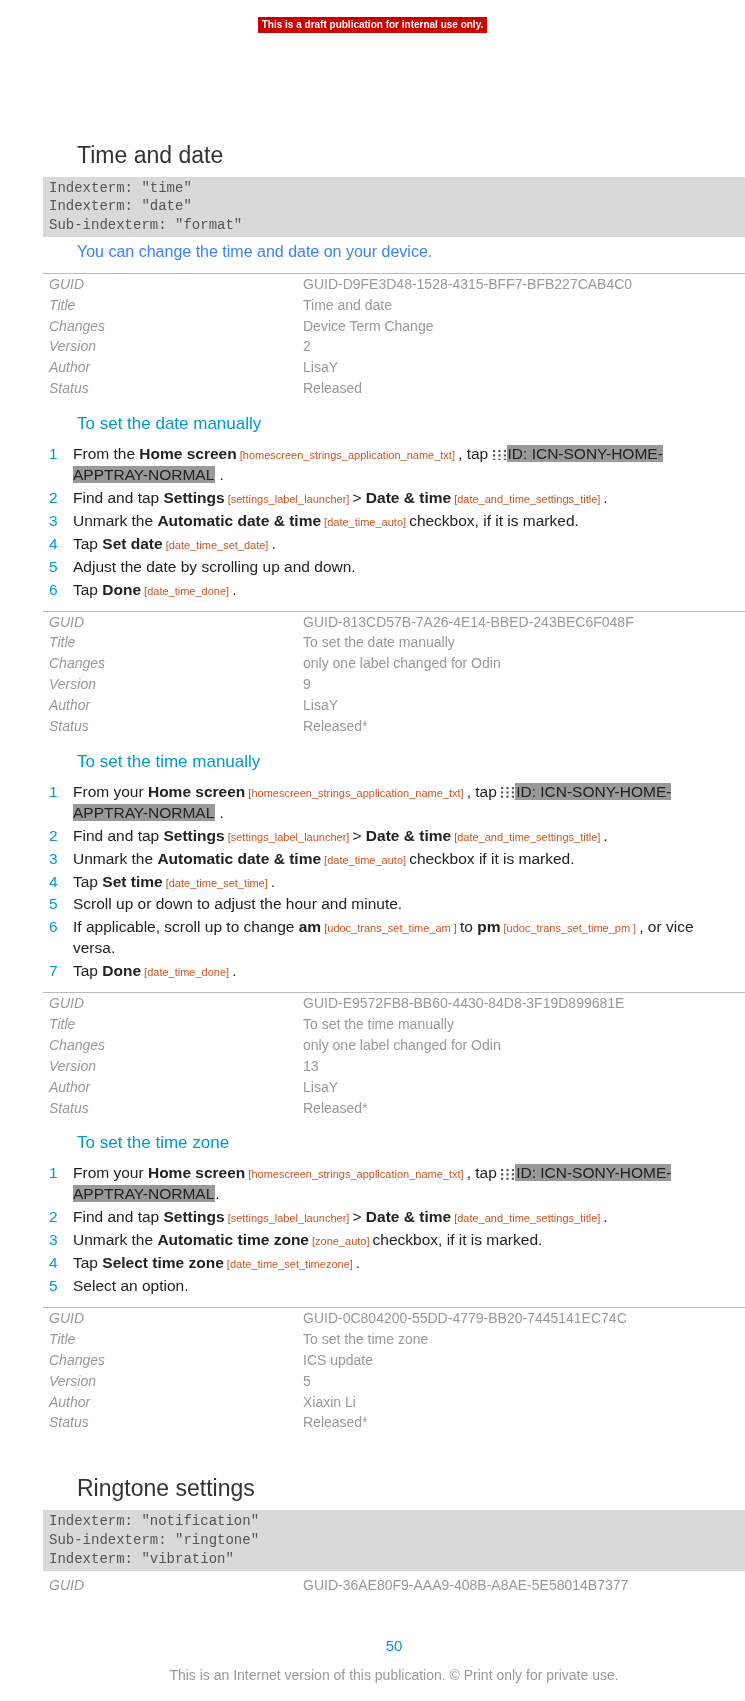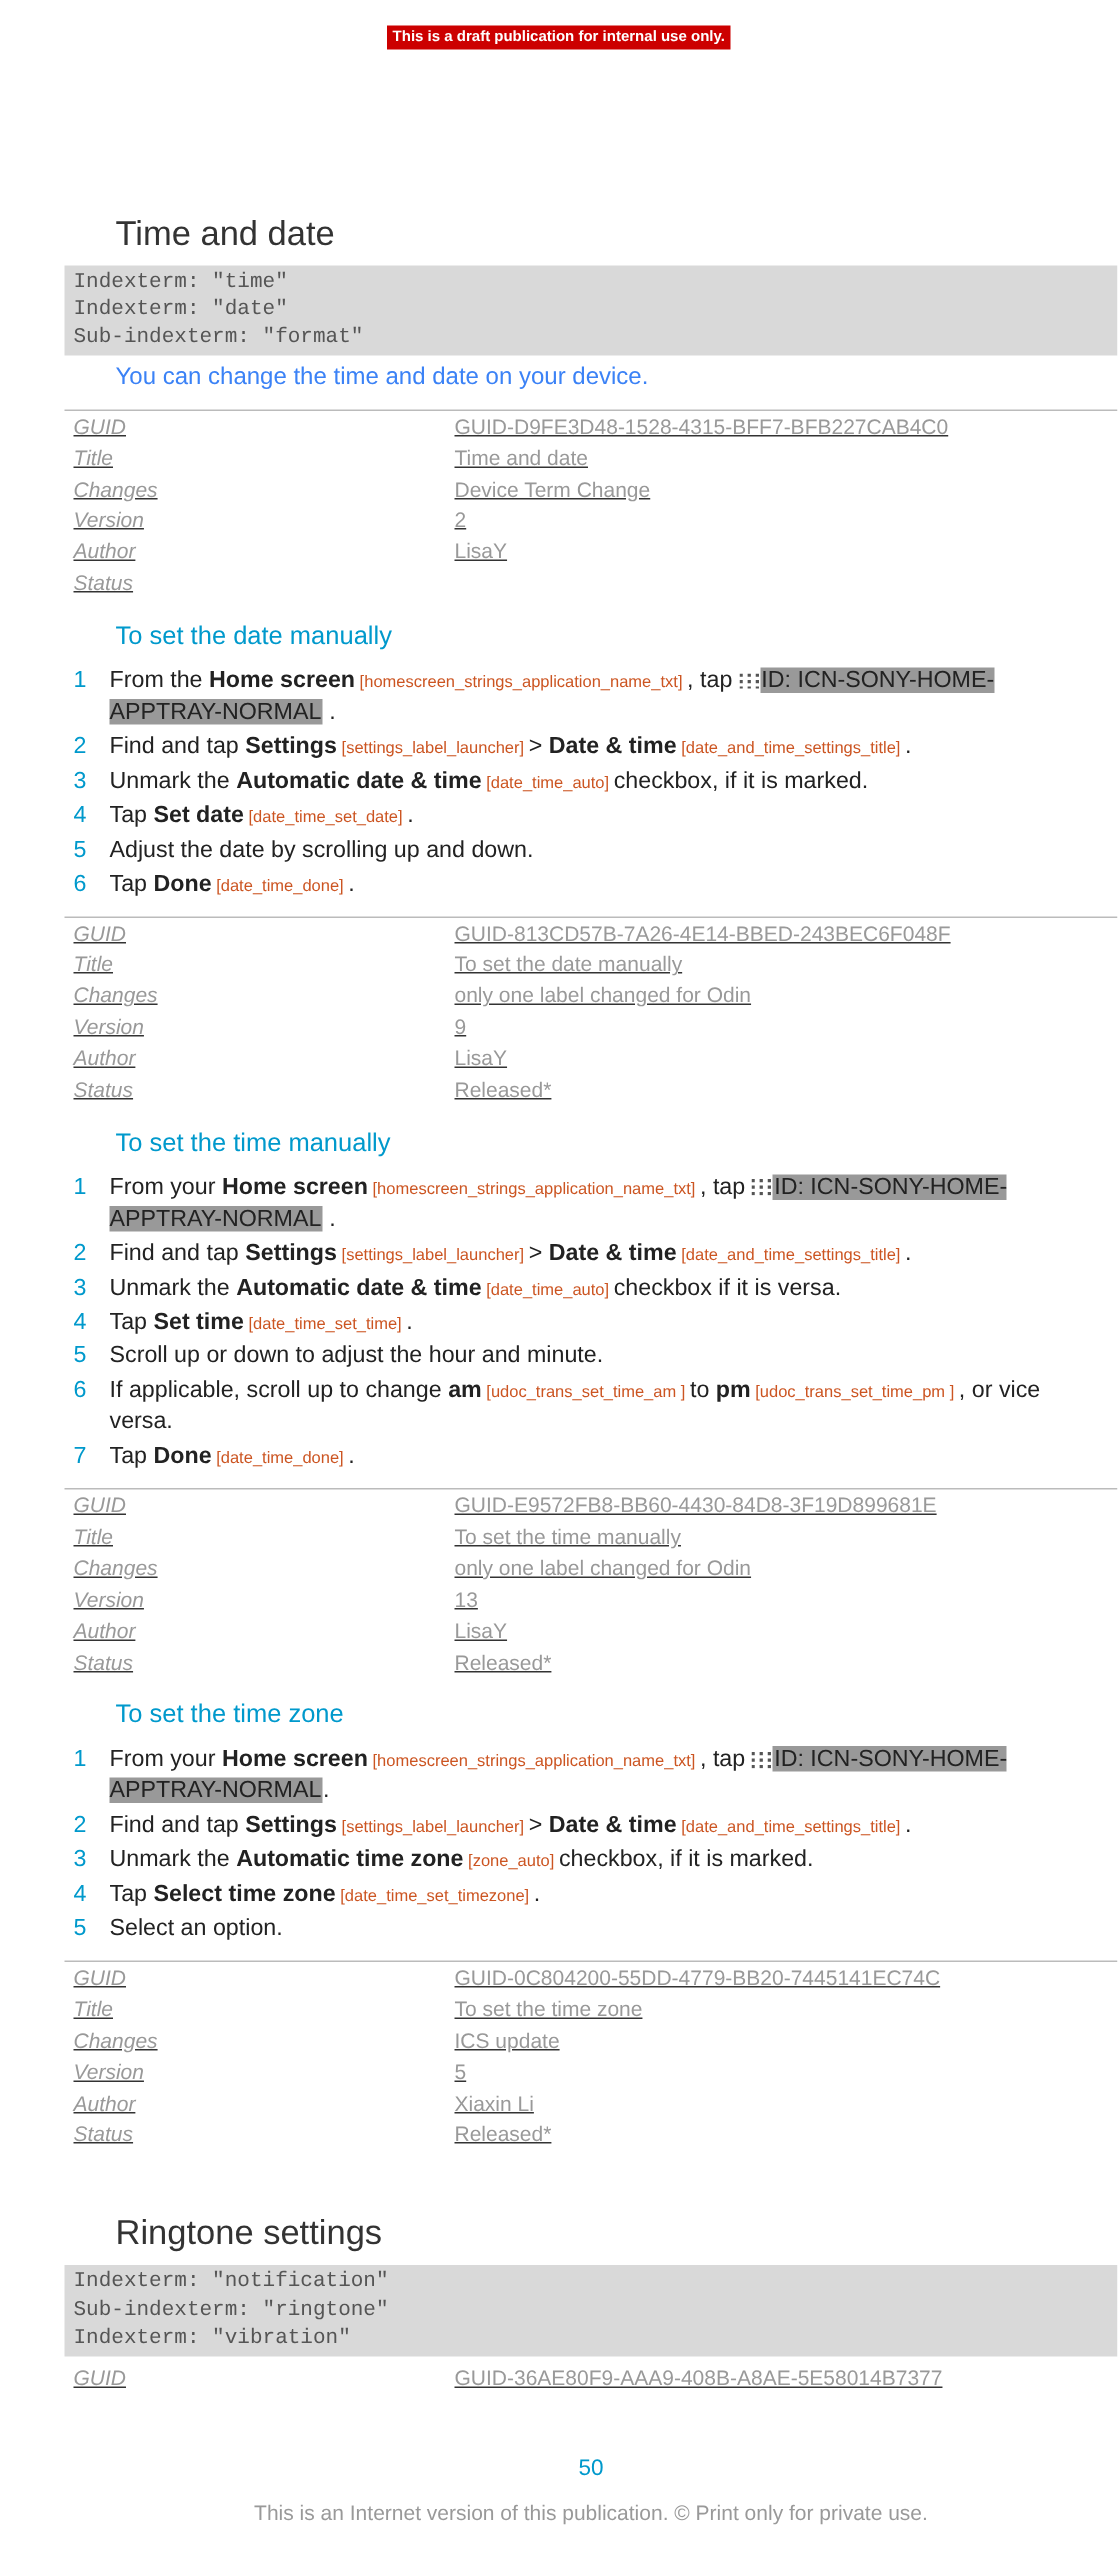--- a/index.html
+++ b/index.html
@@ -42,21 +42,20 @@
   .intro-text {
     margin: 4px 0 10px 34px;
     font-size: 16px;
     color: #3b82f6;
   }
   .meta-table {
     width: 100%;
     border-top: 1px solid #bbb;
     margin: 4px 0 10px 0;
     font-size: 14px;
-    text-decoration: underline;
   }
   .meta-row { display: flex; }
   .meta-label {
     width: 260px;
     font-style: italic;
     color: #999;
     padding: 1px 6px;
   }
   .meta-value {
     flex: 1;
@@ -148,20 +147,21 @@
     <div class="meta-row">
         <div class="meta-label">Version</div>
         <div class="meta-value">2</div>
       </div>
     <div class="meta-row">
         <div class="meta-label">Author</div>
         <div class="meta-value">LisaY</div>
       </div>
     <div class="meta-row">
         <div class="meta-label">Status</div>
+        <div class="meta-value">Released</div>
       </div>
   </div>
 
   <h3 class="task-title">To set the date manually</h3>
   <ol class="steps">
     <li>
         <span class="step-num">1</span>
         <span class="step-body"><span>From the </span><span class="bold">Home screen</span><span class="ref"> [homescreen_strings_application_name_txt] </span><span>, tap </span><span class="icn"><svg viewBox="0 0 12 10">
               <rect x="0" y="0" width="2" height="2" fill="#555"></rect>
               <rect x="5" y="0" width="2" height="2" fill="#555"></rect>
@@ -238,21 +238,21 @@
               <rect x="5" y="8" width="2" height="2" fill="#555"></rect>
               <rect x="10" y="8" width="2" height="2" fill="#555"></rect>
             </svg></span><span class="hlid">ID: ICN-SONY-HOME-APPTRAY-NORMAL</span><span> .</span></span>
       </li>
     <li>
         <span class="step-num">2</span>
         <span class="step-body"><span>Find and tap </span><span class="bold">Settings</span><span class="ref"> [settings_label_launcher] </span><span>&gt; </span><span class="bold">Date &amp; time</span><span class="ref"> [date_and_time_settings_title] </span><span>.</span></span>
       </li>
     <li>
         <span class="step-num">3</span>
-        <span class="step-body"><span>Unmark the </span><span class="bold">Automatic date &amp; time</span><span class="ref"> [date_time_auto] </span><span>checkbox if it is versa.</span></span>
+        <span class="step-body"><span>Unmark the </span><span class="bold">Automatic date &amp; time</span><span class="ref"> [date_time_auto] </span><span>checkbox if it is marked.</span></span>
       </li>
     <li>
         <span class="step-num">4</span>
         <span class="step-body"><span>Tap </span><span class="bold">Set time</span><span class="ref"> [date_time_set_time] </span><span>.</span></span>
       </li>
     <li>
         <span class="step-num">5</span>
         <span class="step-body"><span>Scroll up or down to adjust the hour and minute.</span></span>
       </li>
     <li>

